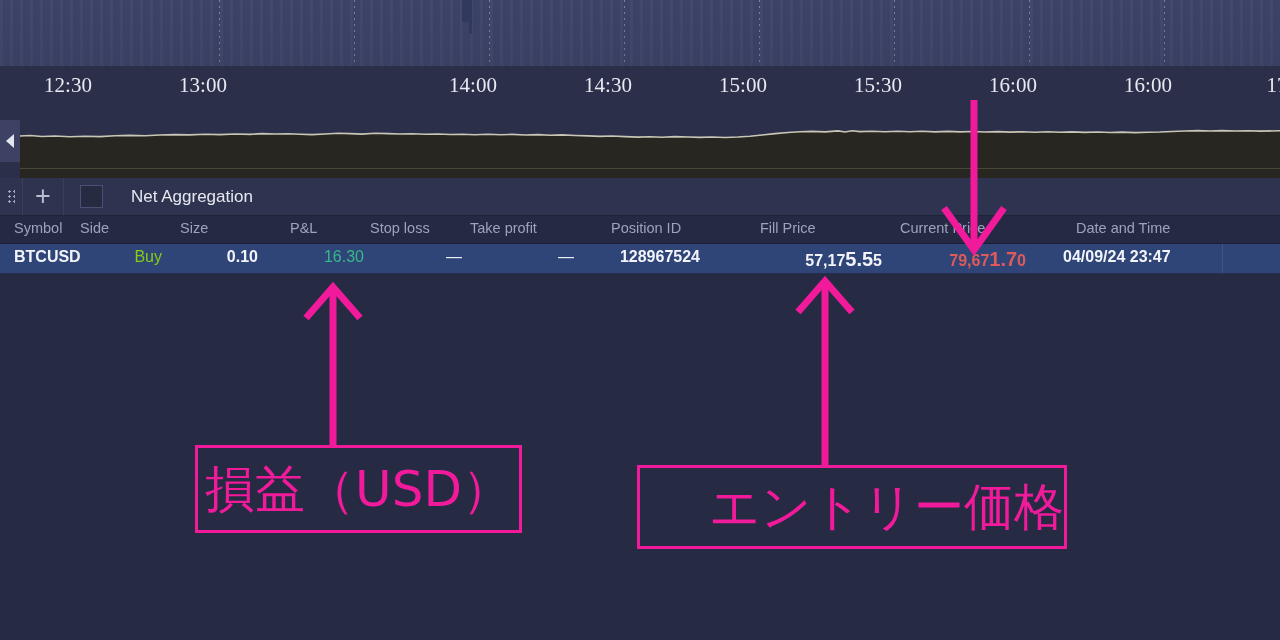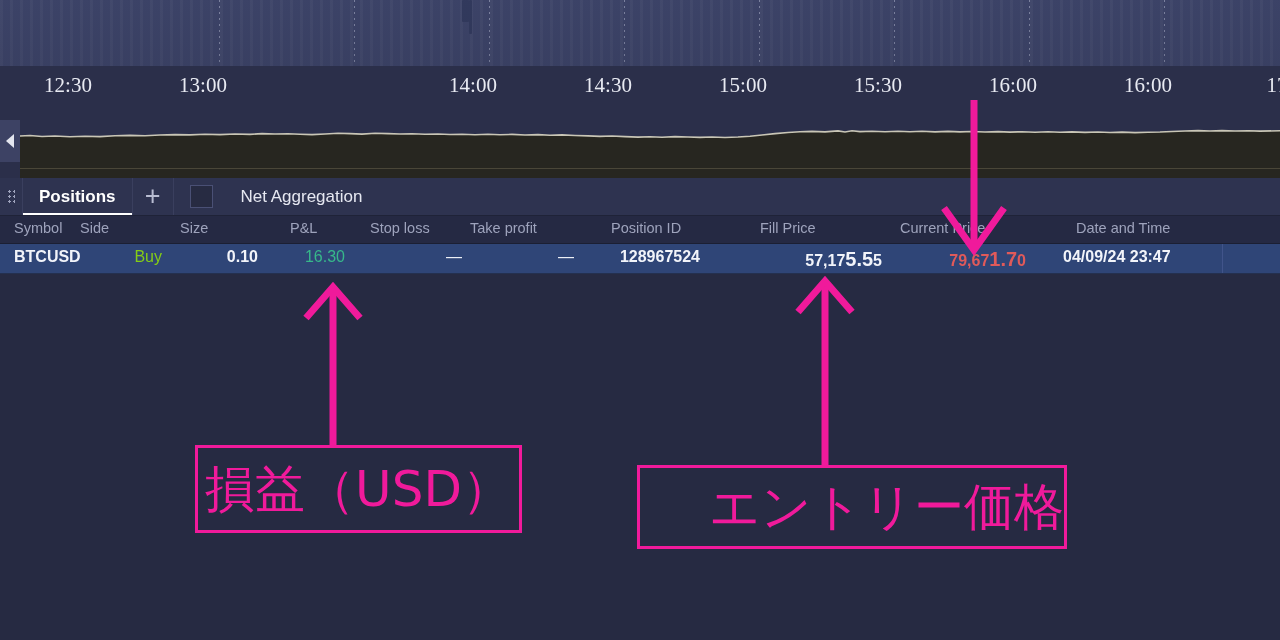--- a/index.html
+++ b/index.html
@@ -264,23 +264,20 @@
       <div class="tri"></div>
     </div>
   </div>
 
   <div id="positions-panel">
 
     <div id="panel-tabbar">
       <div id="drag-handle">
         <div class="dots"></div>
       </div>
-      <div id="tab-positions">
-        <span>Positions</span>
-      </div>
       <div id="add-tab-button">
         <span>+</span>
       </div>
       <div id="net-agg-group">
         <div id="net-agg-checkbox"></div>
         <div id="net-agg-label">Net Aggregation</div>
       </div>
     </div>
 
     <div id="table-head">
@@ -293,21 +290,21 @@
       <div class="th" style="left:611px;">Position ID</div>
       <div class="th r" style="left:760px; width:122px;">Fill Price</div>
       <div class="th r" style="left:900px; width:130px;">Current Price</div>
       <div class="th" style="left:1076px;">Date and Time</div>
     </div>
 
     <div id="table-row">
       <div class="td" style="left:14px;">BTCUSD</div>
       <div class="td r" style="left:84px; width:78px; color:#84cc16; font-weight:normal;">Buy</div>
       <div class="td r" style="left:180px; width:78px;">0.10</div>
-      <div class="td r" style="left:286px; width:78px; color:#37b88a; font-weight:normal;text-align:center;">16.30</div>
+      <div class="td r" style="left:286px; width:78px; color:#37b88a; font-weight:normal;">16.30</div>
       <div class="td r dim" style="left:372px; width:90px;">—</div>
       <div class="td r dim" style="left:472px; width:102px;">—</div>
       <div class="td r" style="left:590px; width:110px;">128967524</div>
       <div class="td r" style="left:756px; width:126px;"><span>57,17</span><span class="price-big">5.5</span><span>5</span></div>
       <div class="td r" style="left:900px; width:126px; color:#e05a5a;"><span>79,67</span><span class="price-big">1.7</span><span>0</span></div>
       <div class="td" style="left:1063px;">04/09/24 23:47</div>
       <div id="row-divider"></div>
     </div>
 
   </div>

